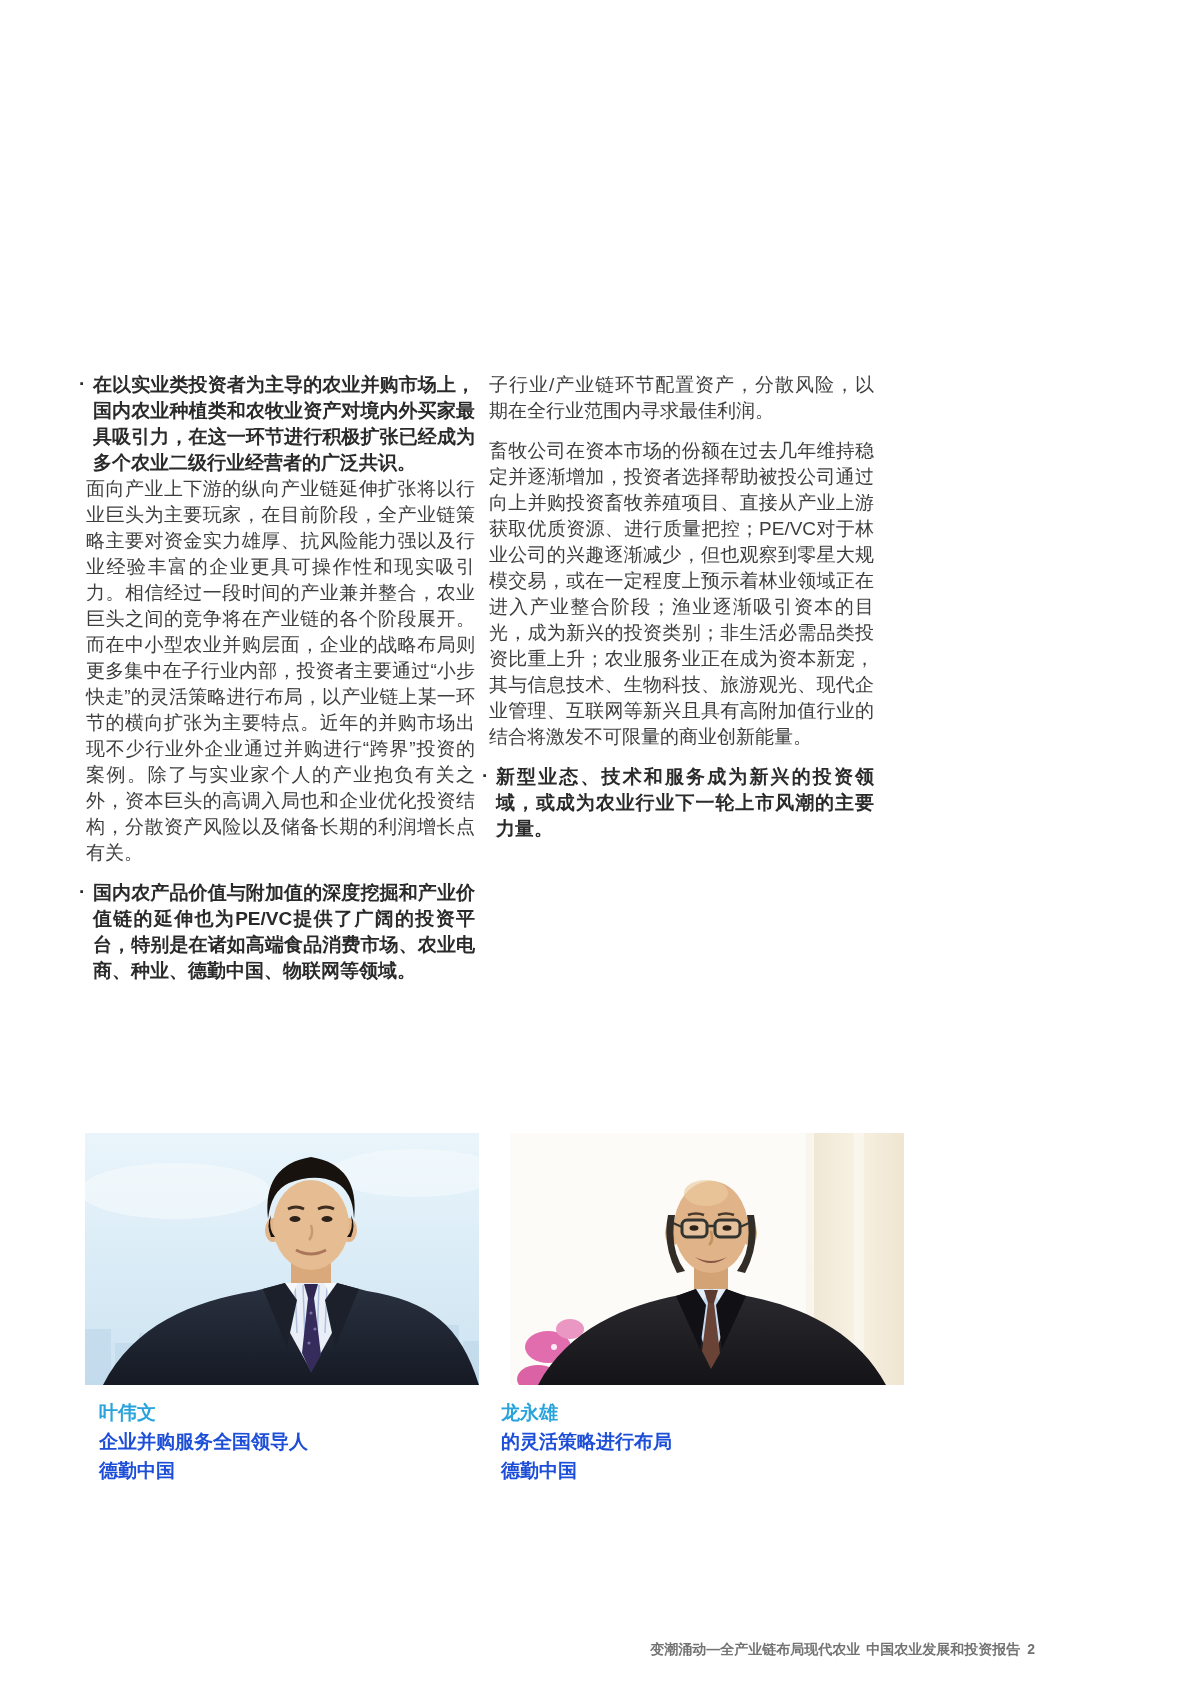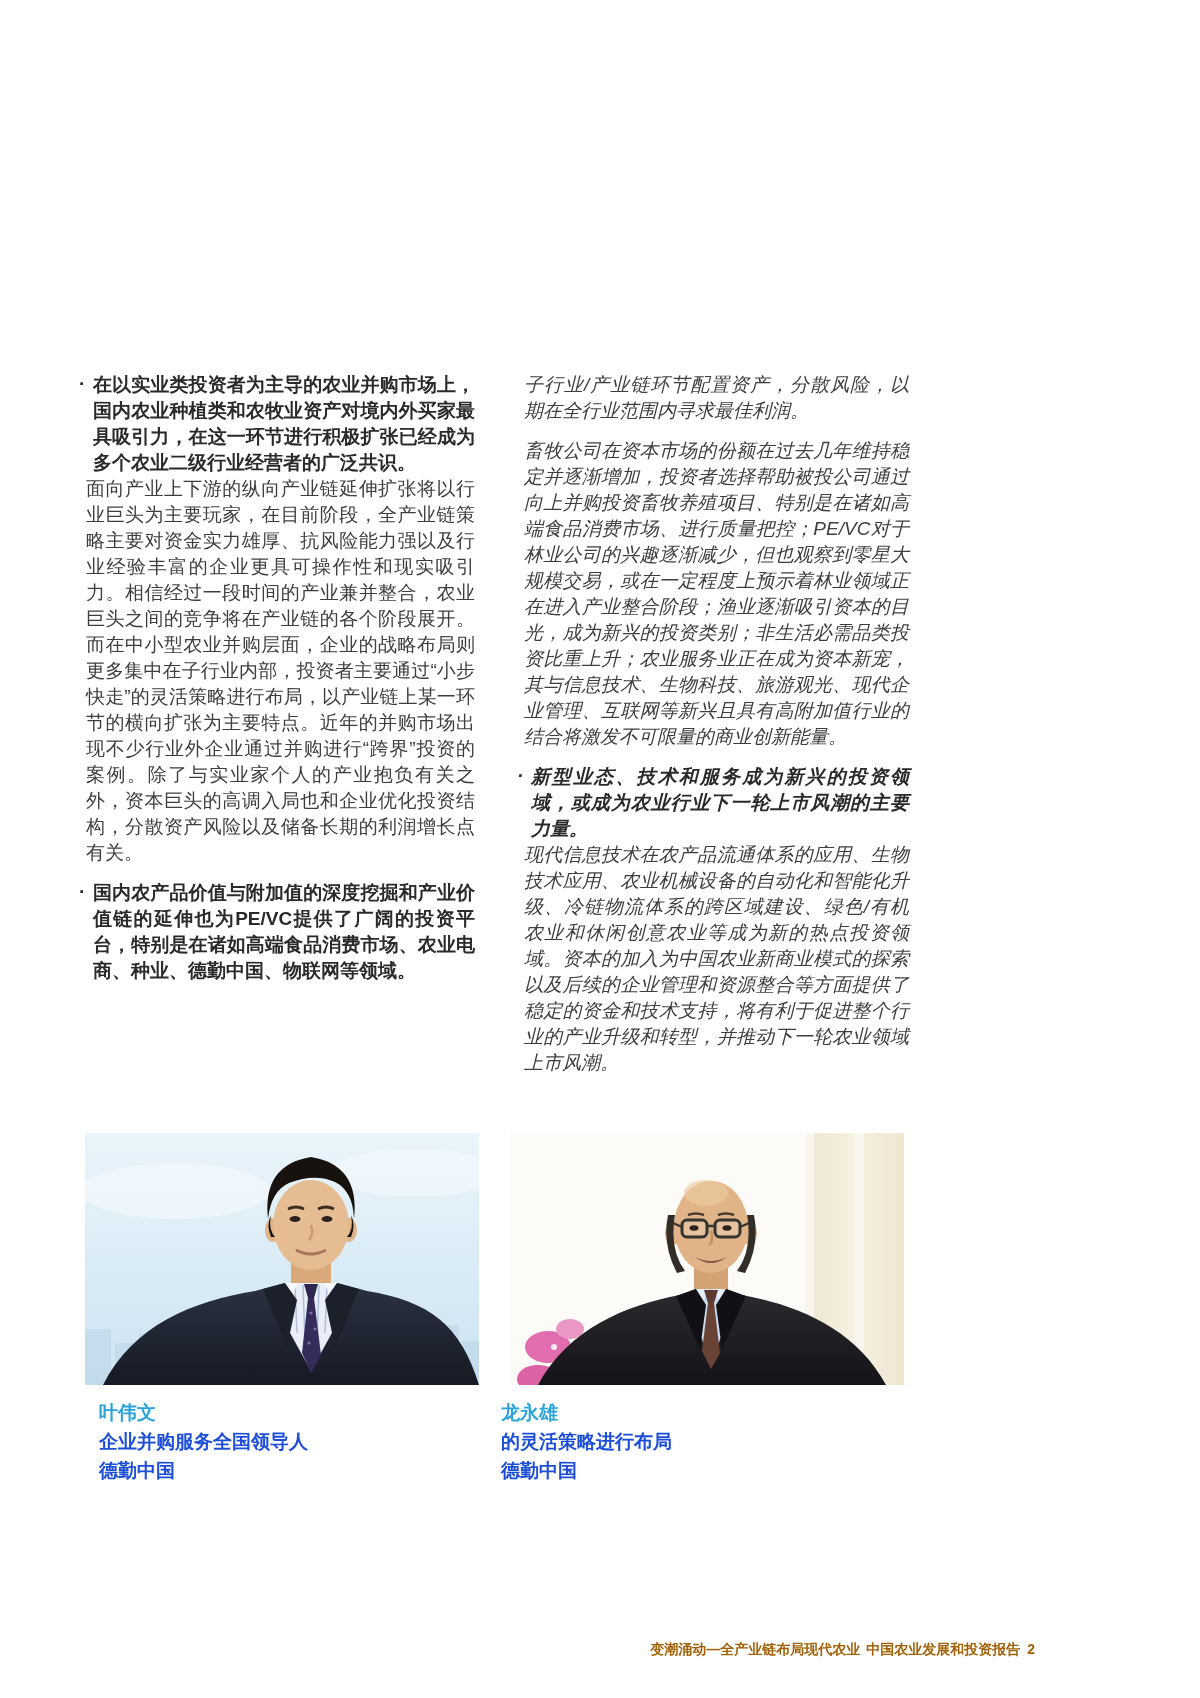--- a/index.html
+++ b/index.html
@@ -7,39 +7,39 @@
     width:1200px;height:1698px;position:relative;overflow:hidden;
     background:#ffffff;
     font-family:"Liberation Sans","DejaVu Sans",sans-serif;
   }
   .col{
     position:absolute;top:372px;
     font-size:19px;line-height:26px;color:#3e3e3e;
     text-align:justify;
   }
   #col-left{left:78px;width:397px;}
-  #col-right{left:516px;width:393px;font-style:italic;}
+  #col-right{left:481px;width:393px;}
   .bullet-block{position:relative;padding-left:15px;font-weight:700;color:#2a2a2a;}
   .bullet-block .marker{position:absolute;left:1px;top:-1px;font-weight:700;}
   .para{padding-left:8px;margin:0;}
   .gap{margin-top:14px;}
   .photo{
     position:absolute;top:1133px;width:394px;height:252px;overflow:hidden;
     background:#e9f2f9;
   }
   #photo1{left:85px;}
   #photo2{left:510px;background:#fbfaf7;}
   .caption{position:absolute;top:1398px;font-size:19px;line-height:29px;margin-left:13px;}
   #cap1{left:86px;}
   #cap2{left:488px;}
   .cap-name{color:#29a3db;font-weight:700;}
   .cap-line{color:#1d4ed8;font-weight:600;}
   .footer{
     position:absolute;top:1641px;right:165px;
-    font-size:14px;color:#a16207;white-space:nowrap;
+    font-size:14px;color:#737373;white-space:nowrap;
   }
   .footer .t{font-weight:700;}
   .footer .s{font-weight:700;margin-left:6px;}
   .footer .n{font-weight:700;margin-left:7px;}
 </style>
 </head>
 <body>
 
 <div class="col" id="col-left">
   <div class="bullet-block">
@@ -48,26 +48,25 @@
   </div>
   <p class="para">面向产业上下游的纵向产业链延伸扩张将以行业巨头为主要玩家，在目前阶段，全产业链策略主要对资金实力雄厚、抗风险能力强以及行业经验丰富的企业更具可操作性和现实吸引力。相信经过一段时间的产业兼并整合，农业巨头之间的竞争将在产业链的各个阶段展开。而在中小型农业并购层面，企业的战略布局则更多集中在子行业内部，投资者主要通过“小步快走”的灵活策略进行布局，以产业链上某一环节的横向扩张为主要特点。近年的并购市场出现不少行业外企业通过并购进行“跨界”投资的案例。除了与实业家个人的产业抱负有关之外，资本巨头的高调入局也和企业优化投资结构，分散资产风险以及储备长期的利润增长点有关。</p>
   <div class="bullet-block gap">
     <span class="marker">·</span>
     <span>国内农产品价值与附加值的深度挖掘和产业价值链的延伸也为PE/VC提供了广阔的投资平台，特别是在诸如高端食品消费市场、农业电商、种业、德勤中国、物联网等领域。</span>
   </div>
 </div>
 
 <div class="col" id="col-right">
   <p class="para">子行业/产业链环节配置资产，分散风险，以期在全行业范围内寻求最佳利润。</p>
-  <p class="para gap">畜牧公司在资本市场的份额在过去几年维持稳定并逐渐增加，投资者选择帮助被投公司通过向上并购投资畜牧养殖项目、特别是在诸如高端食品消费市场、进行质量把控；PE/VC对于林业公司的兴趣逐渐减少，但也观察到零星大规模交易，或在一定程度上预示着林业领域正在进入产业整合阶段；渔业逐渐吸引资本的目光，成为新兴的投资类别；非生活必需品类投资比重上升；农业服务业正在成为资本新宠，其与信息技术、生物科技、旅游观光、现代企业管理、互联网等新兴且具有高附加值行业的结合将激发不可限量的商业创新能量。</p>
+  <p class="para gap">畜牧公司在资本市场的份额在过去几年维持稳定并逐渐增加，投资者选择帮助被投公司通过向上并购投资畜牧养殖项目、直接从产业上游获取优质资源、进行质量把控；PE/VC对于林业公司的兴趣逐渐减少，但也观察到零星大规模交易，或在一定程度上预示着林业领域正在进入产业整合阶段；渔业逐渐吸引资本的目光，成为新兴的投资类别；非生活必需品类投资比重上升；农业服务业正在成为资本新宠，其与信息技术、生物科技、旅游观光、现代企业管理、互联网等新兴且具有高附加值行业的结合将激发不可限量的商业创新能量。</p>
   <div class="bullet-block gap">
     <span class="marker">·</span>
     <span>新型业态、技术和服务成为新兴的投资领域，或成为农业行业下一轮上市风潮的主要力量。</span>
   </div>
-  <p class="para">现代信息技术在农产品流通体系的应用、生物技术应用、农业机械设备的自动化和智能化升级、冷链物流体系的跨区域建设、绿色/有机农业和休闲创意农业等成为新的热点投资领域。资本的加入为中国农业新商业模式的探索以及后续的企业管理和资源整合等方面提供了稳定的资金和技术支持，将有利于促进整个行业的产业升级和转型，并推动下一轮农业领域上市风潮。</p>
 </div>
 
 <div class="photo" id="photo1">
   <svg width="394" height="252" viewBox="0 0 394 252" xmlns="http://www.w3.org/2000/svg">
     <defs>
       <linearGradient id="sky1" x1="0" y1="0" x2="0" y2="1">
         <stop offset="0" stop-color="#eaf5fb"></stop>
         <stop offset="0.55" stop-color="#d9ebf6"></stop>
         <stop offset="1" stop-color="#cde3f1"></stop>
       </linearGradient>

